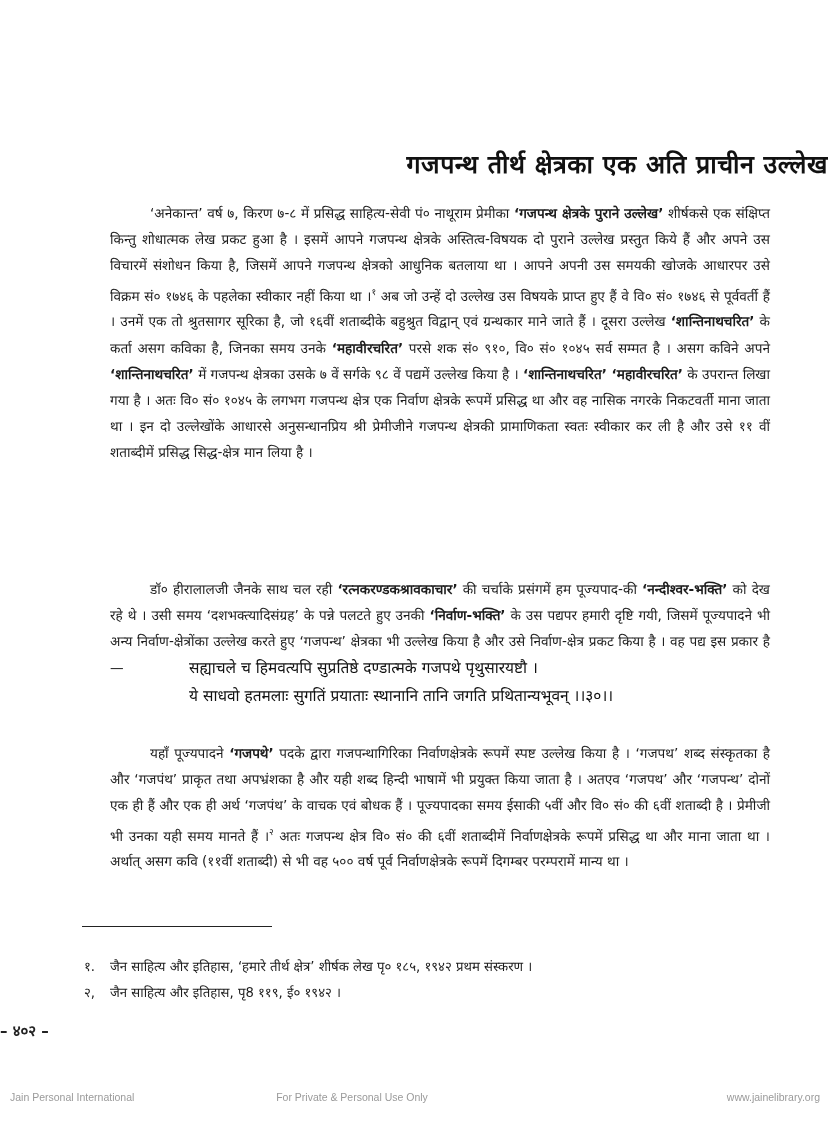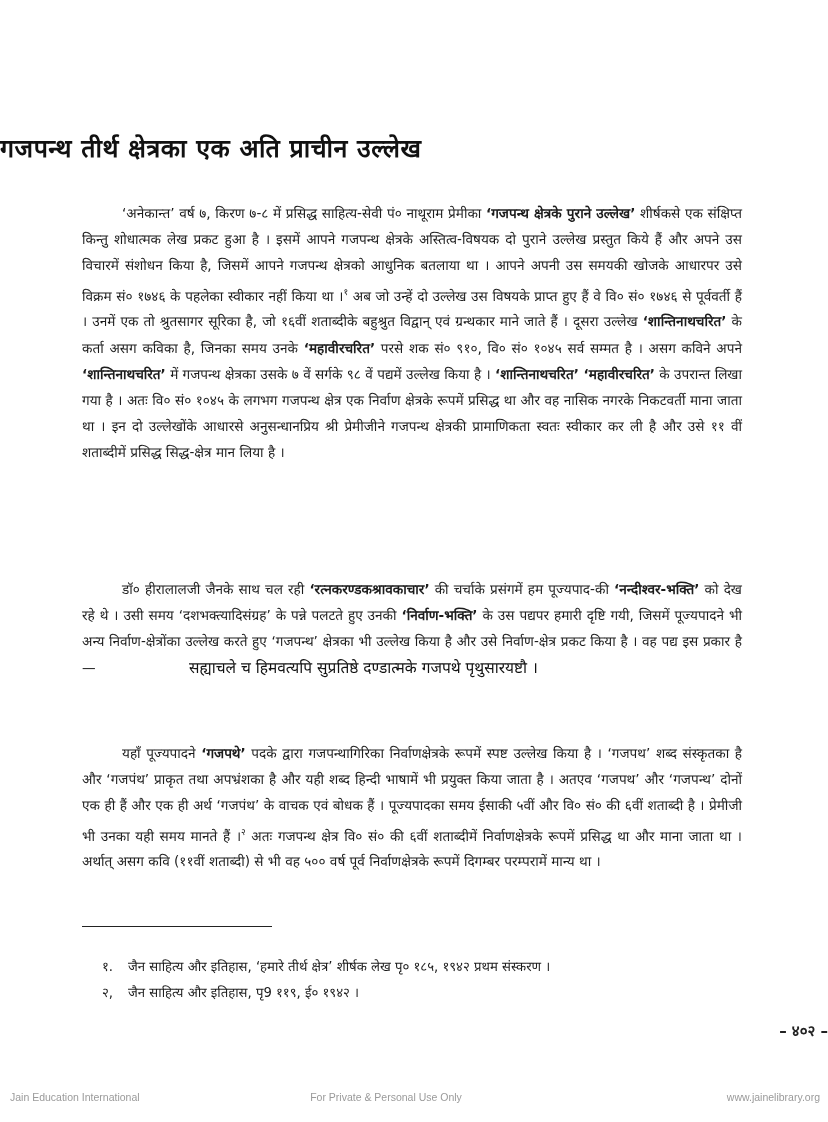--- a/index.html
+++ b/index.html
@@ -2,85 +2,86 @@
 <html><head>
 <meta charset="utf-8">
 <style>
   html, body { margin: 0; padding: 0; background: #ffffff; }
   body {
     width: 828px; height: 1122px; position: relative; overflow: hidden;
     font-family: "DejaVu Sans", sans-serif; color: #1a1a1a;
   }
   .page { position: absolute; left: 0; top: 0; width: 828px; height: 1122px; }
   .title {
-    position: absolute; top: 130px; left: 0; width: 828px; text-align: left;
+    position: absolute; top: 146px; left: 0; width: 828px; text-align: right;
     font-size: 25px; font-weight: bold; letter-spacing: 0.5px; color: #111;
   }
   .body-text {
     position: absolute; left: 82px; width: 660px;
     font-size: 13.6px; line-height: 26.2px; text-align: justify; color: #1c1c1c;
   }
   .para1 { top: 200px; }
   .para2 { top: 576px; }
   .para3 { top: 740px; }
-  .indent { text-indent: 40px; }
+  .indent { text-indent: 40px; margin-left: 28px; }
   b { font-weight: bold; }
   .verse {
     position: absolute; left: 152px; width: 580px; top: 654px;
     font-size: 15.5px; line-height: 28px; color: #111;
   }
   .verse div { white-space: nowrap; margin-left: 37px; }
   .sep {
     position: absolute; left: 82px; top: 926px; width: 190px; height: 0;
     border-top: 1.5px solid #222;
   }
   .footnotes {
     position: absolute; left: 84px; top: 954px; width: 660px;
-    font-size: 13.2px; line-height: 26px; color: #1c1c1c; margin-left: 18px;
+    font-size: 13.2px; line-height: 26px; color: #1c1c1c;
   }
   .fn-num { display: inline-block; width: 26px; }
   .pageno {
-    position: absolute; top: 1020px; left: 0; width: 828px; text-align: right;
+    position: absolute; top: 1020px; left: 0; width: 828px; text-align: left;
     font-size: 15px; font-weight: bold; color: #222;
   }
   .footer {
     position: absolute; top: 1091px; left: 0; width: 828px; height: 20px;
     font-family: "Liberation Sans", sans-serif; font-size: 10.5px; color: #9a9a9a;
   }
   .footer .l { position: absolute; left: 10px; }
-  .footer .c { position: absolute; left: 0; width: 704px; text-align: center; padding-left: 34px; }
+  .footer .c { position: absolute; left: 0; width: 704px; text-align: center; }
   .footer .r { position: absolute; right: 8px; }
   sup { font-size: 9px; }
 </style>
 </head>
 <body>
 
 <div class="page">
   <div class="title">गजपन्थ तीर्थ क्षेत्रका एक  अति प्राचीन उल्लेख</div>
 
   <div class="body-text para1 indent"><span>‘अनेकान्त’ वर्ष ७, किरण ७-८ में प्रसिद्ध साहित्य-सेवी पं० नाथूराम प्रेमीका </span><b>‘गजपन्थ क्षेत्रके पुराने उल्लेख’</b><span> शीर्षकसे एक संक्षिप्त  किन्तु शोधात्मक लेख प्रकट हुआ है । इसमें आपने गजपन्थ क्षेत्रके अस्तित्व-विषयक दो पुराने उल्लेख प्रस्तुत किये हैं  और अपने उस विचारमें संशोधन किया है, जिसमें आपने गजपन्थ क्षेत्रको आधुनिक बतलाया था ।  आपने अपनी उस समयकी  खोजके आधारपर  उसे विक्रम सं० १७४६ के पहलेका स्वीकार नहीं किया था ।</span><sup>१</sup><span> अब जो उन्हें दो उल्लेख  उस  विषयके प्राप्त हुए हैं वे वि० सं० १७४६ से पूर्ववर्ती हैं ।  उनमें एक तो श्रुतसागर सूरिका है, जो १६वीं शताब्दीके बहुश्रुत विद्वान् एवं ग्रन्थकार माने जाते हैं ।  दूसरा उल्लेख </span><b>‘शान्तिनाथचरित’</b><span> के कर्ता असग कविका है,  जिनका समय उनके </span><b>‘महावीरचरित’</b><span> परसे शक सं० ९१०, वि० सं० १०४५ सर्व सम्मत है ।  असग कविने  अपने </span><b>‘शान्तिनाथचरित’</b><span> में गजपन्थ क्षेत्रका उसके ७ वें  सर्गके ९८ वें पद्यमें उल्लेख किया है ।  </span><b>‘शान्तिनाथचरित’  ‘महावीरचरित’</b><span> के उपरान्त लिखा गया है ।  अतः वि० सं० १०४५ के लगभग गजपन्थ क्षेत्र  एक निर्वाण क्षेत्रके रूपमें प्रसिद्ध था  और वह नासिक नगरके निकटवर्ती  माना जाता था ।  इन दो उल्लेखोंके आधारसे  अनुसन्धानप्रिय श्री प्रेमीजीने गजपन्थ क्षेत्रकी प्रामाणिकता स्वतः स्वीकार कर ली है  और उसे ११ वीं शताब्दीमें  प्रसिद्ध सिद्ध-क्षेत्र मान लिया है ।</span></div>
   <div class="body-text para2 indent"><span>डॉ० हीरालालजी जैनके साथ चल रही  </span><b>‘रत्नकरण्डकश्रावकाचार’</b><span> की चर्चाके प्रसंगमें हम पूज्यपाद-की </span><b>‘नन्दीश्वर-भक्ति’</b><span> को देख रहे थे ।  उसी समय </span><span>‘दशभक्त्यादिसंग्रह’</span><span> के पन्ने पलटते हुए उनकी </span><b>‘निर्वाण-भक्ति’</b><span> के उस पद्यपर  हमारी दृष्टि गयी,  जिसमें पूज्यपादने भी अन्य  निर्वाण-क्षेत्रोंका उल्लेख करते  हुए ‘गजपन्थ’ क्षेत्रका भी उल्लेख किया है और उसे निर्वाण-क्षेत्र प्रकट किया है । वह पद्य इस प्रकार है—</span></div>
 
   <div class="verse">
     <div>सह्याचले च हिमवत्यपि सुप्रतिष्ठे  दण्डात्मके  गजपथे  पृथुसारयष्टौ ।</div>
+    <div>ये साधवो हतमलाः सुगतिं प्रयाताः स्थानानि तानि जगति प्रथितान्यभूवन् ।।३०।।</div>
   </div>
 
   <div class="body-text para3 indent"><span>यहाँ पूज्यपादने  </span><b>‘गजपथे’</b><span> पदके द्वारा गजपन्थागिरिका निर्वाणक्षेत्रके  रूपमें स्पष्ट उल्लेख किया है । ‘गजपथ’ शब्द संस्कृतका है और ‘गजपंथ’ प्राकृत तथा अपभ्रंशका है और यही शब्द हिन्दी भाषामें भी प्रयुक्त किया जाता है । अतएव ‘गजपथ’ और ‘गजपन्थ’  दोनों एक ही हैं और एक ही  अर्थ  ‘गजपंथ’ के वाचक एवं बोधक हैं ।  पूज्यपादका  समय ईसाकी ५वीं और  वि० सं० की ६वीं  शताब्दी है ।  प्रेमीजी भी उनका यही समय मानते हैं ।</span><sup>२</sup><span> अतः गजपन्थ क्षेत्र वि० सं० की  ६वीं  शताब्दीमें  निर्वाणक्षेत्रके  रूपमें प्रसिद्ध था और माना जाता था । अर्थात्  असग कवि  (११वीं शताब्दी) से भी वह ५०० वर्ष पूर्व  निर्वाणक्षेत्रके रूपमें दिगम्बर परम्परामें मान्य था ।</span></div>
 
   <div class="sep"></div>
 
   <div class="footnotes">
     <div>
       <span class="fn-num">१.</span><span>जैन साहित्य और इतिहास,  ‘हमारे तीर्थ क्षेत्र’ शीर्षक  लेख पृ० १८५, १९४२ प्रथम संस्करण ।</span>
     </div>
     <div>
-      <span class="fn-num">२,</span><span>जैन  साहित्य और इतिहास, पृ9 ११९, ई० १९४२ ।</span>
+      <span class="fn-num">२,</span><span>जैन  साहित्य और इतिहास, पृ8 ११९, ई० १९४२ ।</span>
     </div>
   </div>
 
   <div class="pageno">– ४०२ –</div>
 
   <div class="footer">
-    <span class="l">Jain Education International</span>
+    <span class="l">Jain Personal International</span>
     <span class="c">For Private &amp; Personal Use Only</span>
     <span class="r">www.jainelibrary.org</span>
   </div>
 </div>
 
 </body></html>

